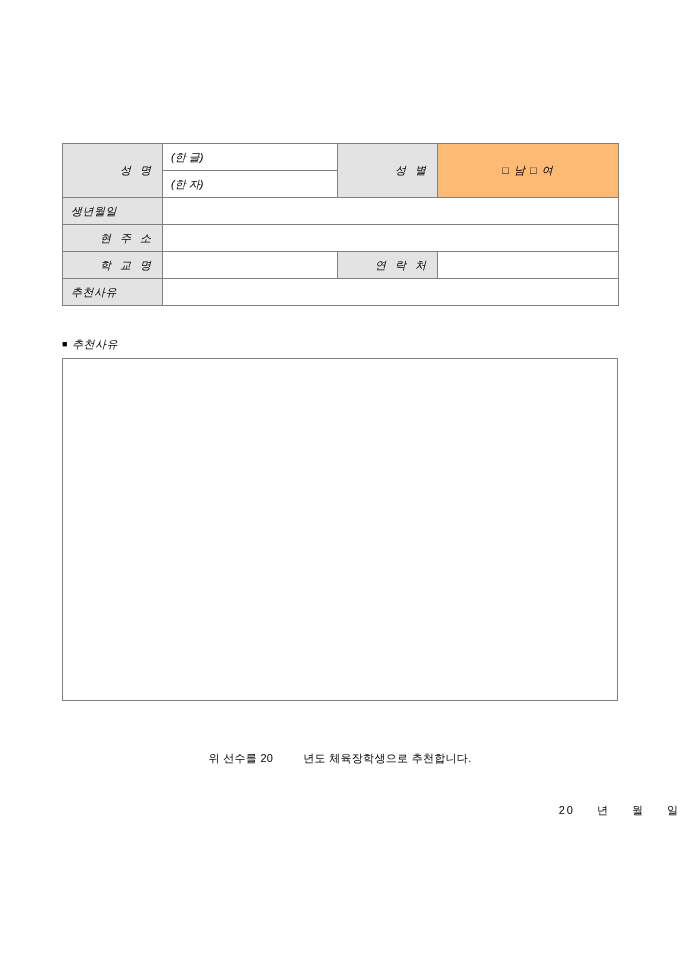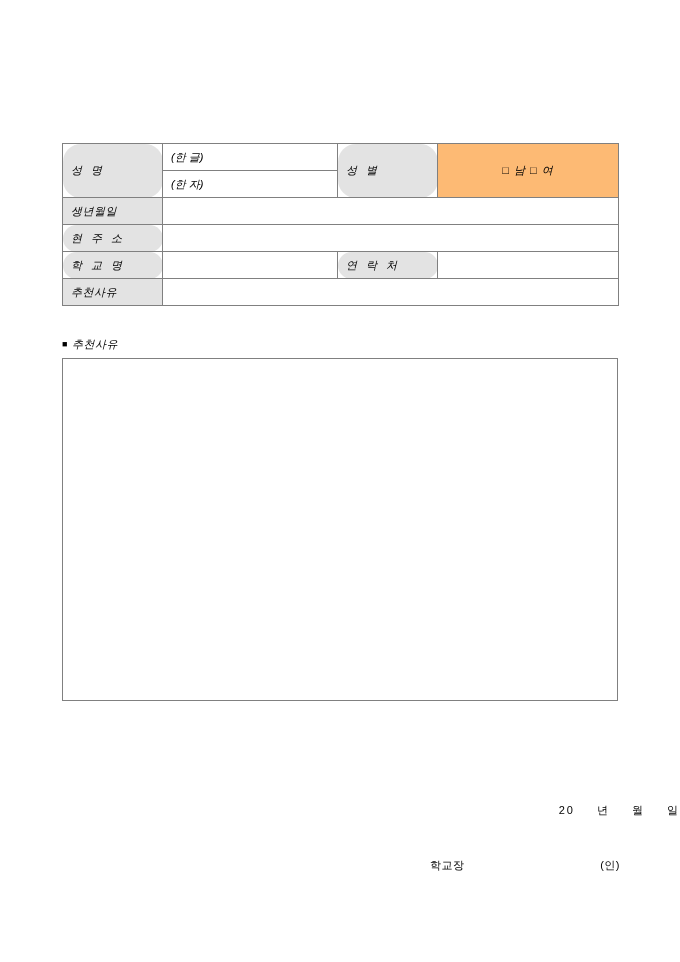--- a/index.html
+++ b/index.html
@@ -52,25 +52,24 @@
   }
   .info-table td {
     border: 1px solid #808080;
     height: 26px;
     padding: 0 8px;
     vertical-align: middle;
     font-style: italic;
   }
   .lbl {
     background: #e3e3e3;
-    text-align: left;
+    text-align: right;
     font-size: 11px;
     letter-spacing: 3px;
     padding: 0 2px;
-    border-radius: 18px;
   }
   .lbl-nospace {
     background: #e3e3e3;
     text-align: left;
     font-size: 11px;
     letter-spacing: 0.5px;
     padding: 0 2px;
   }
   .fld {
     background: #ffffff;
@@ -196,23 +195,22 @@
       </tr>
     </tbody>
   </table>
 
   <div class="reason-label">
     <span class="bullet">■</span><span>추천사유</span>
   </div>
 
   <div class="reason-box"></div>
 
+  <div class="statement">
+    <span>위 선수를 20</span><span class="gap"></span><span>년도 체육장학생으로 추천합니다.</span>
+  </div>
 
   <div class="date-line">
     <span>20</span><span class="sp"></span><span>년</span><span class="sp"></span><span>월</span><span class="sp"></span><span>일</span>
   </div>
 
-  <div class="sign-line">
-    <span class="principal">학교장</span>
-    <span class="seal">(인)</span>
-  </div>
 
 </div>
 
 </body></html>

